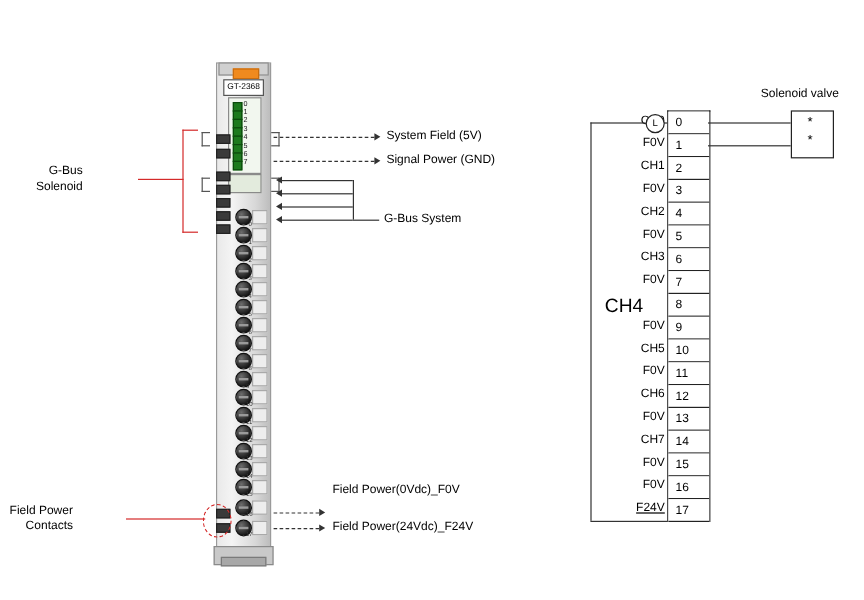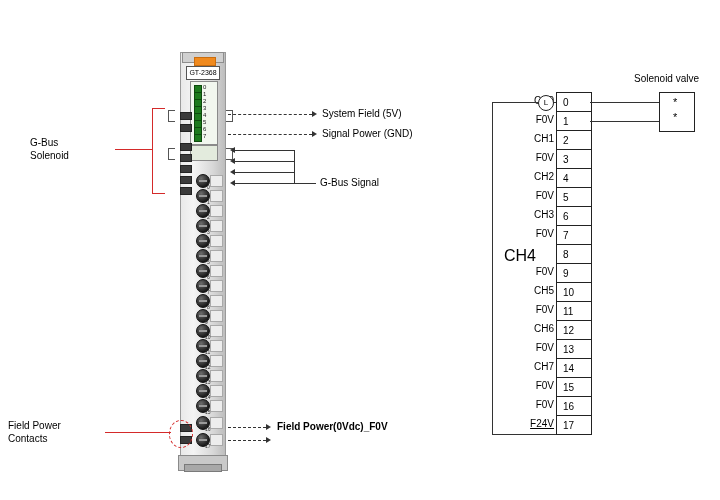--- a/index.html
+++ b/index.html
@@ -8,21 +8,21 @@
     background: #ffffff;
   }
   #root {
     position: relative;
     width: 720px;
     height: 500px;
     background: #ffffff;
     font-family: "Liberation Sans", sans-serif;
     overflow: hidden;
   }
-  .abs { position: absolute; }
+  .abs { position: absolute; text-align: right; }
   .lbl {
     font-size: 10px;
     color: #000000;
     white-space: pre;
     line-height: 13px;
   }
 
   
   #module {
     left: 180px;
@@ -483,28 +483,29 @@
   <div class="solidline-h" style="left:232px; top:150px; width:62px;"></div>
   <div class="arrow-l" style="left:230px; top:147px;"></div>
   <div class="solidline-h" style="left:232px; top:161px; width:62px;"></div>
   <div class="arrow-l" style="left:230px; top:158px;"></div>
   <div class="solidline-h" style="left:232px; top:172px; width:62px;"></div>
   <div class="arrow-l" style="left:230px; top:169px;"></div>
   <div class="solidline-h" style="left:232px; top:183px; width:62px;"></div>
   <div class="arrow-l" style="left:230px; top:180px;"></div>
   <div class="solidline-v" style="left:294px; top:150px; height:33px;"></div>
   <div class="solidline-h" style="left:294px; top:183px; width:22px;"></div>
-  <div class="abs lbl" style="left:320px; top:176px;">G-Bus Signal</div>
+  <div class="abs lbl" style="left:320px; top:176px;">G-Bus System</div>
 
   <div class="dashline-h" style="left:228px; top:427px; width:38px;"></div>
   <div class="arrow-r" style="left:266px; top:424px;"></div>
-  <div class="abs lbl" style="left:277px; top:420px;font-weight:bold;">Field Power(0Vdc)_F0V</div>
+  <div class="abs lbl" style="left:277px; top:402px;">Field Power(0Vdc)_F0V</div>
 
   <div class="dashline-h" style="left:228px; top:440px; width:38px;"></div>
   <div class="arrow-r" style="left:266px; top:437px;"></div>
+  <div class="abs lbl" style="left:277px; top:433px;">Field Power(24Vdc)_F24V</div>
 
   <div class="abs" id="term-table">
     <div class="tcell">0</div>
     <div class="tcell">1</div>
     <div class="tcell">2</div>
     <div class="tcell">3</div>
     <div class="tcell">4</div>
     <div class="tcell">5</div>
     <div class="tcell">6</div>
     <div class="tcell">7</div>

